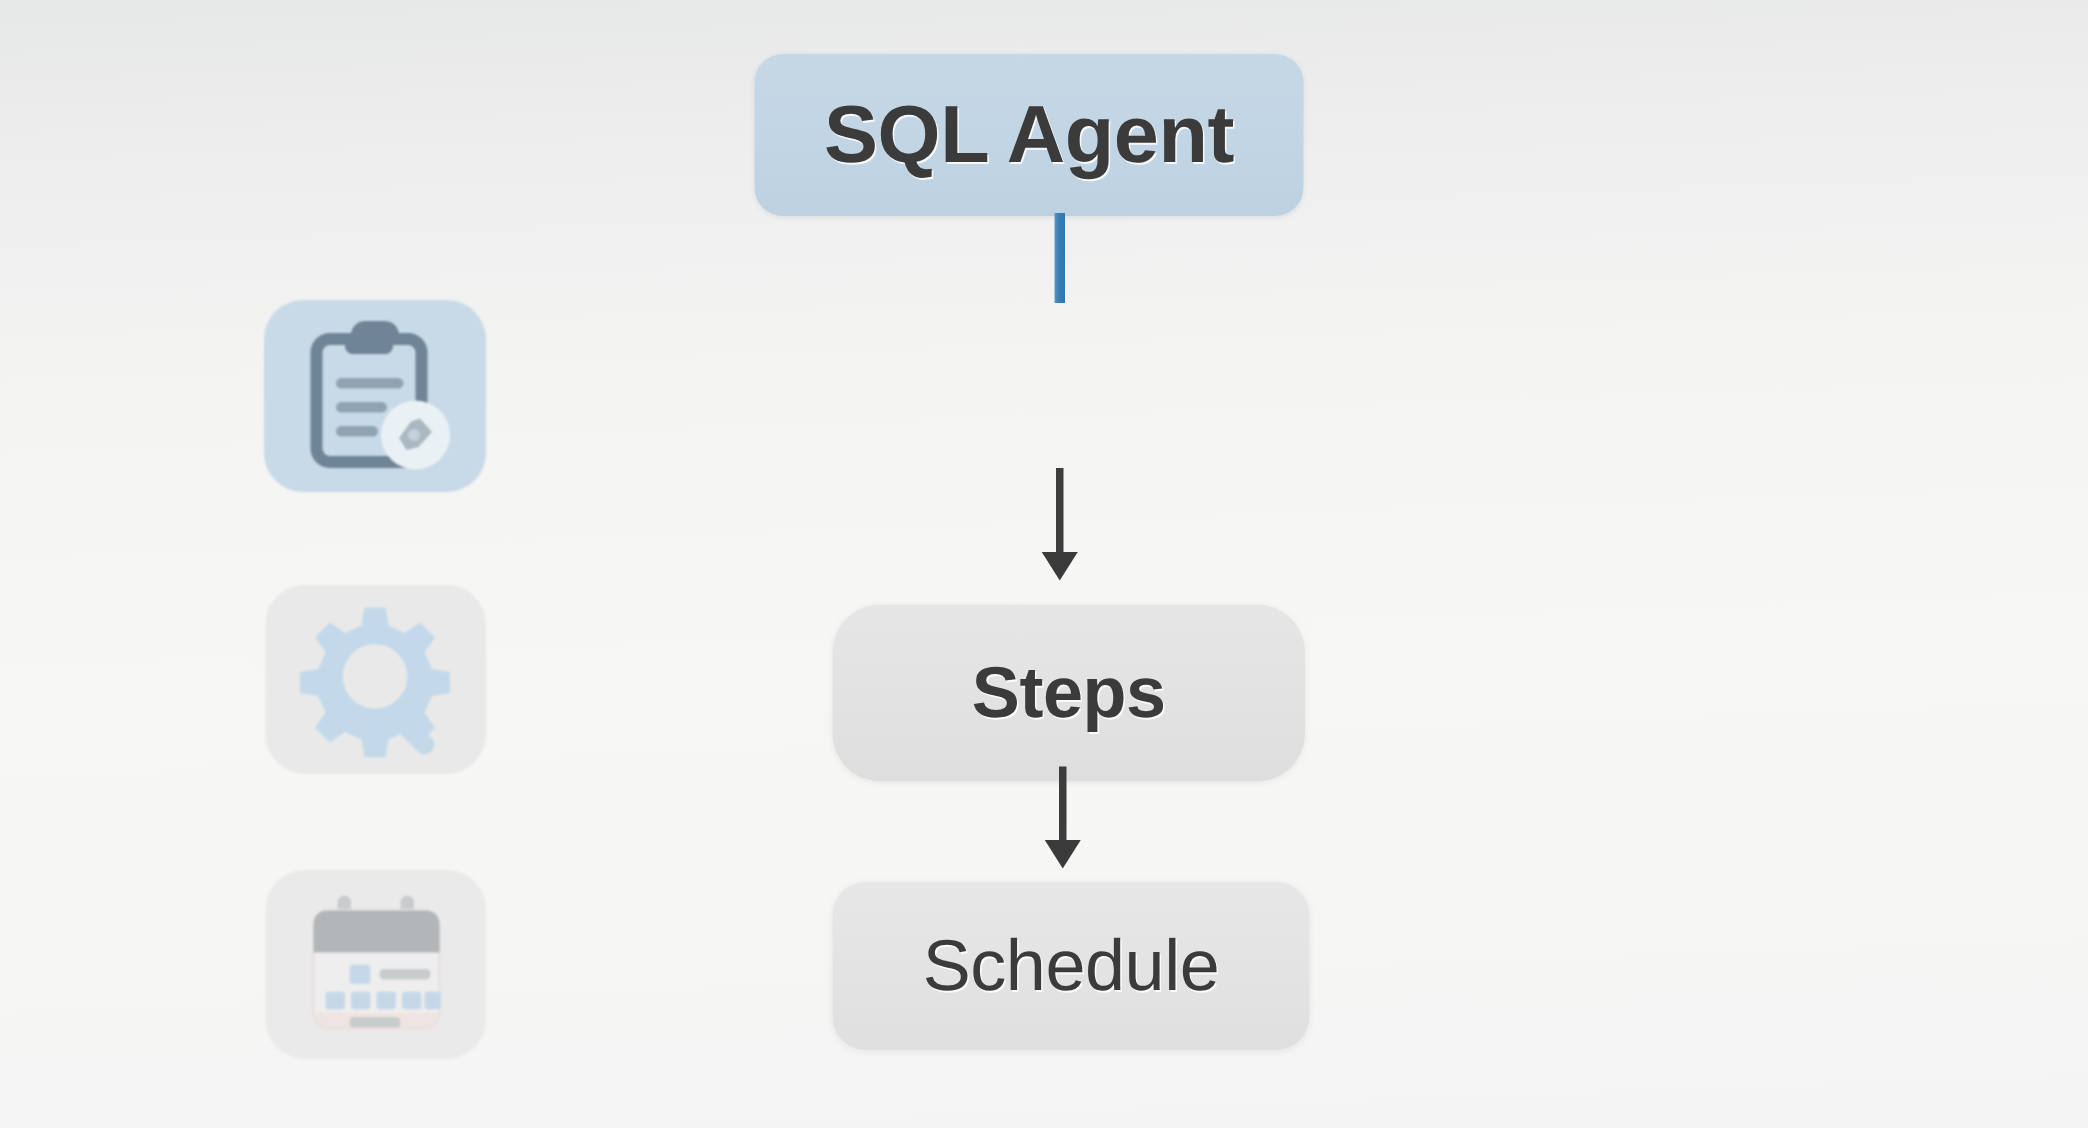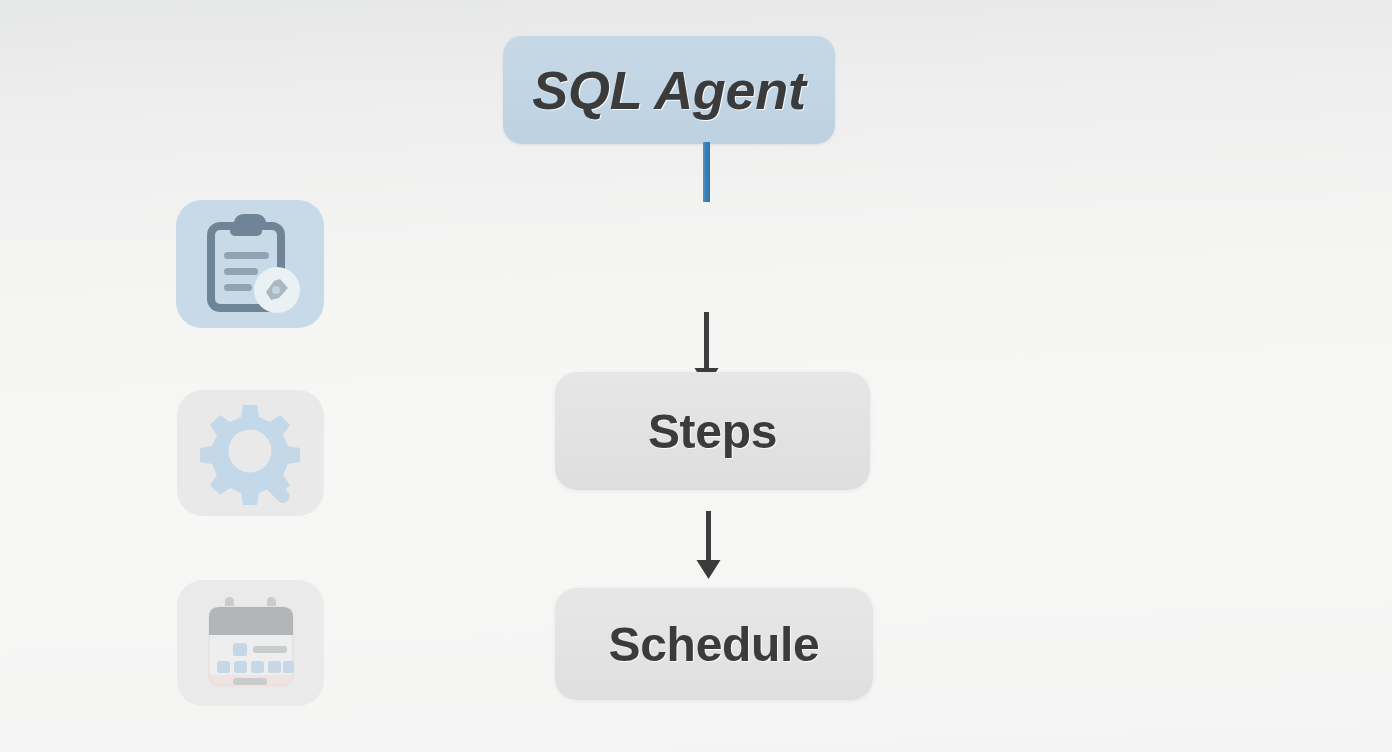--- a/index.html
+++ b/index.html
@@ -31,63 +31,62 @@
     border-radius: 19px;
     color: #3b3b3b;
     letter-spacing: -0.3px;
     text-shadow: 1px 1px 0 rgba(255,255,255,0.85);
     white-space: nowrap;
   }
 
   #box-agent {
     left: 503px;
     top: 36px;
-    width: 332px;
+    width: 366px;
     height: 108px;
     background: linear-gradient(180deg, #c6d8e6 0%, #c2d5e4 55%, #bdd1e1 100%);
     font-size: 54px;
     font-weight: bold;
     box-shadow: 0 1px 3px rgba(120,140,160,0.16);
-    font-style: italic;
   }
 
   #box-job {
     left: 556px;
     top: 201px;
     width: 306px;
     height: 109px;
     background: linear-gradient(180deg, #fcfcfb 0%, #fafaf9 60%, #f7f7f6 100%);
     border: 1px solid #f2f2f1;
     border-radius: 22px;
     font-size: 44px;
     font-weight: bold;
     box-shadow: 0 1px 4px rgba(170,170,170,0.10);
   }
 
   #box-steps {
     left: 555px;
-    top: 372px;
+    top: 403px;
     width: 315px;
     height: 118px;
     background: linear-gradient(180deg, #e6e6e6 0%, #e2e2e2 55%, #dedede 100%);
-    border-radius: 22px;
+    border-radius: 32px;
     font-size: 48px;
     font-weight: bold;
     box-shadow: 0 1px 4px rgba(160,160,160,0.16);
   }
 
   #box-schedule {
     left: 555px;
     top: 588px;
     width: 318px;
     height: 112px;
     background: linear-gradient(180deg, #e7e7e7 0%, #e3e3e3 55%, #dfdfdf 100%);
     border-radius: 22px;
     font-size: 48px;
-    font-weight: bold;
+    font-weight: normal;
     box-shadow: 0 1px 4px rgba(160,160,160,0.16);
   }
 
   
   .conn-line {
     position: absolute;
   }
   #conn-agent-job {
     left: 703px;
     top: 142px;

